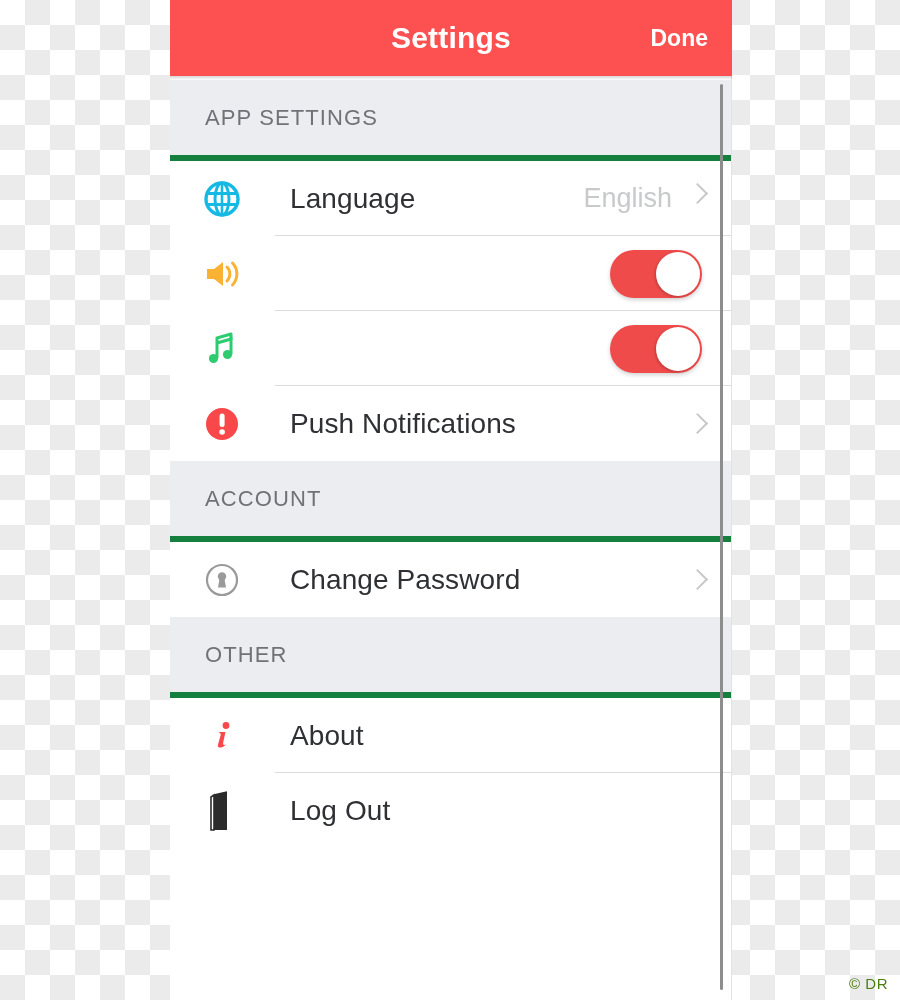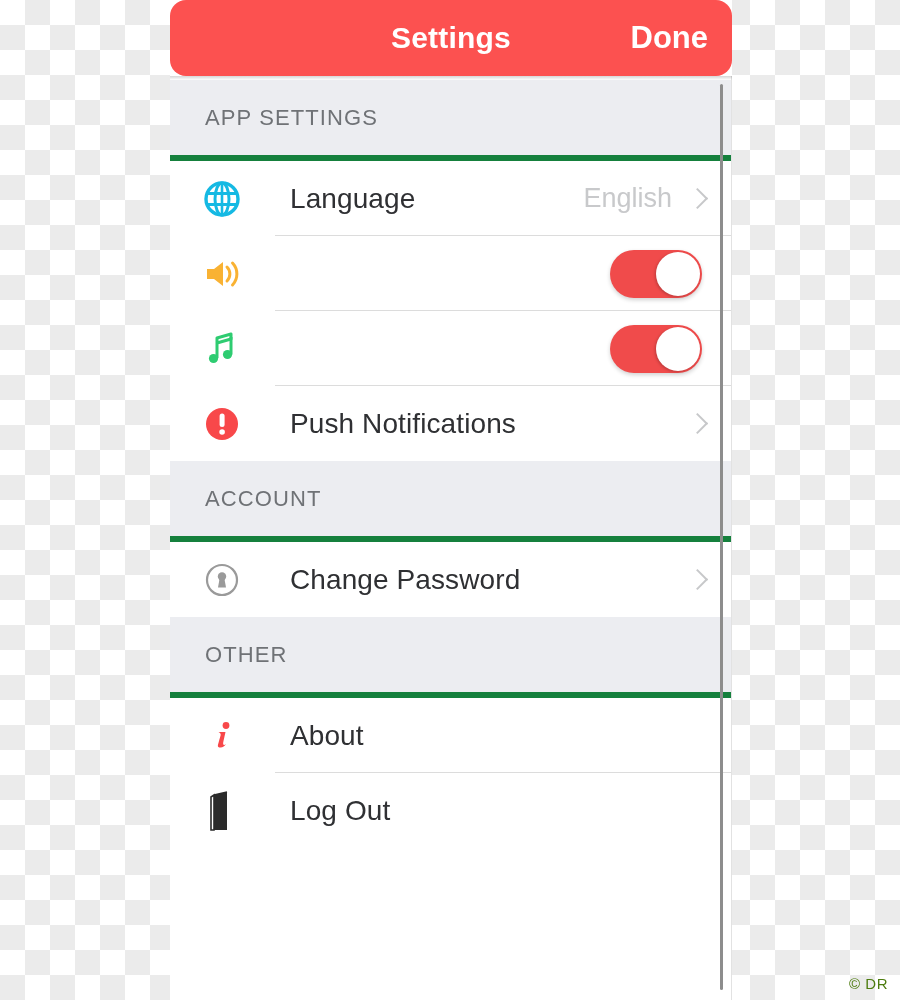--- a/index.html
+++ b/index.html
@@ -33,35 +33,34 @@
   }
 
   
   #app-header {
     position: relative;
     height: 76px;
     background: #fc5150;
     display: flex;
     align-items: center;
     justify-content: center;
-    border-radius: 16px;
   }
   #header-title {
     color: #ffffff;
     font-size: 30px;
     font-weight: bold;
     letter-spacing: 0.2px;
   }
   #done-button {
     position: absolute;
     right: 24px;
     top: 50%;
     transform: translateY(-50%);
     color: #ffffff;
-    font-size: 31px;
+    font-size: 23px;
     font-weight: bold;
     cursor: pointer;
   }
 
   
   #header-shadow {
     height: 4px;
     background: linear-gradient(to bottom, rgba(0,0,0,0.16), rgba(0,0,0,0));
     position: relative;
     z-index: 5;
@@ -108,21 +107,21 @@
   }
   .row .row-label {
     margin-left: 44px;
     font-size: 28px;
     color: #2f3033;
     letter-spacing: 0.1px;
   }
   .row .row-right {
     margin-left: auto;
     display: flex;
-    align-items: center;
+    align-items: flex-start;
     padding-right: 30px;
   }
   .row .row-value {
     font-size: 27px;
     color: #c8c9cb;
     margin-right: 18px;
   }
   .chevron {
     width: 12px;
     height: 22px;

